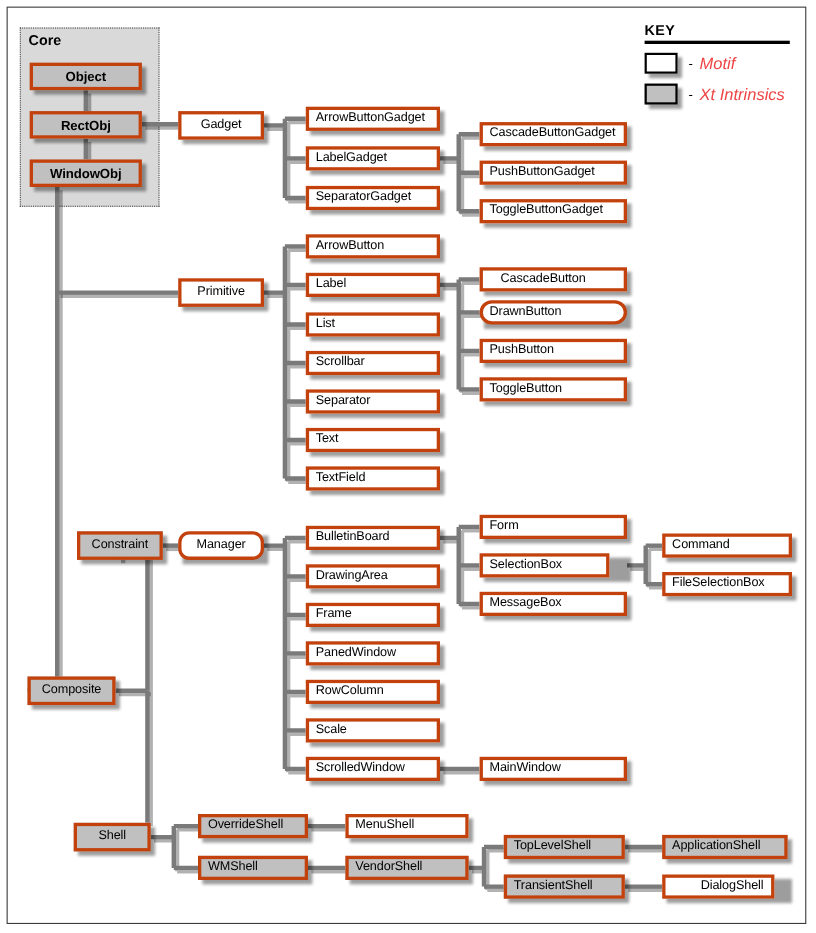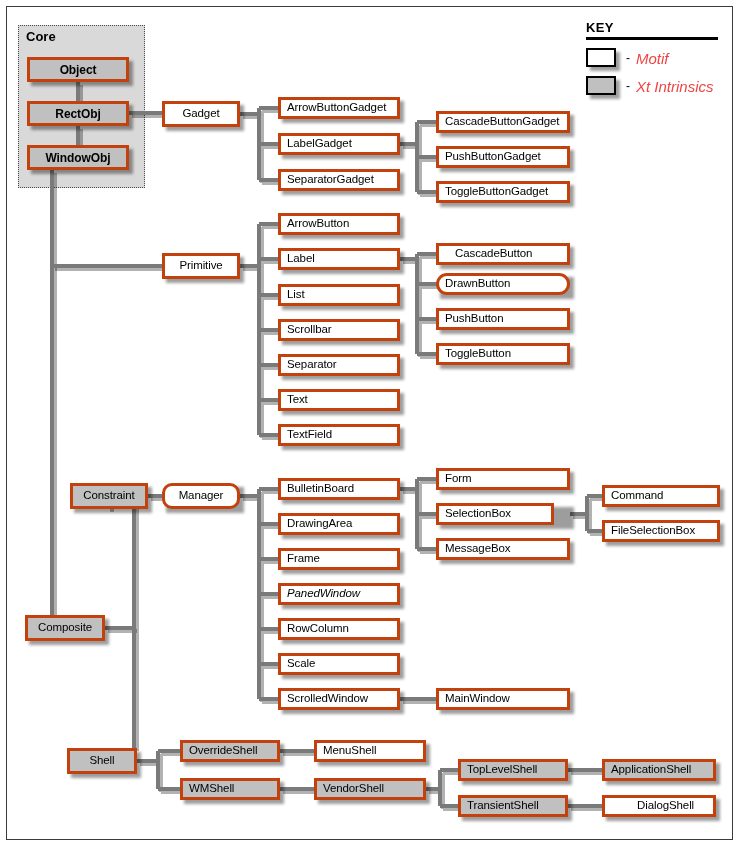--- a/index.html
+++ b/index.html
@@ -292,21 +292,21 @@
       </div>
       <div class="shadow" style="left: 282px; top: 517px; width: 122px; height: 22px;"></div>
       <div class="node motif" style="left: 278px; top: 513px; width: 122px; height: 22px;">
         <span>DrawingArea</span>
       </div>
       <div class="shadow" style="left: 282px; top: 552px; width: 122px; height: 22px;"></div>
       <div class="node motif" style="left: 278px; top: 548px; width: 122px; height: 22px;">
         <span>Frame</span>
       </div>
       <div class="shadow" style="left: 282px; top: 587px; width: 122px; height: 22px;"></div>
-      <div class="node motif" style="left: 278px; top: 583px; width: 122px; height: 22px; font-style: italic;">
+      <div class="node motif" style="left: 278px; top: 583px; width: 122px; height: 22px;">
         <span>PanedWindow</span>
       </div>
       <div class="shadow" style="left: 282px; top: 622px; width: 122px; height: 22px;"></div>
       <div class="node motif" style="left: 278px; top: 618px; width: 122px; height: 22px;">
         <span>RowColumn</span>
       </div>
       <div class="shadow" style="left: 282px; top: 657px; width: 122px; height: 22px;"></div>
       <div class="node motif" style="left: 278px; top: 653px; width: 122px; height: 22px;">
         <span>Scale</span>
       </div>
@@ -368,21 +368,21 @@
       </div>
       <div class="shadow" style="left: 462px; top: 799px; width: 110px; height: 22px;"></div>
       <div class="node xt" style="left: 458px; top: 795px; width: 110px; height: 22px;">
         <span>TransientShell</span>
       </div>
       <div class="shadow" style="left: 606px; top: 763px; width: 114px; height: 22px;"></div>
       <div class="node xt" style="left: 602px; top: 759px; width: 114px; height: 22px;">
         <span>ApplicationShell</span>
       </div>
       <div class="shadow" style="left: 606px; top: 799px; width: 114px; height: 22px;"></div>
-      <div class="node motif" style="left: 602px; top: 795px; width: 114px; height: 22px; padding-left: 32px;">
+      <div class="node motif" style="left: 602px; top: 795px; width: 102px; height: 22px; padding-left: 32px;">
         <span>DialogShell</span>
       </div>
     </div>
 
   <div id="key-panel">
     <div id="key-title">KEY</div>
     <div id="key-rule"></div>
     <div id="key-rows">
         <div class="key-row">
           <div class="key-swatch-wrap">

